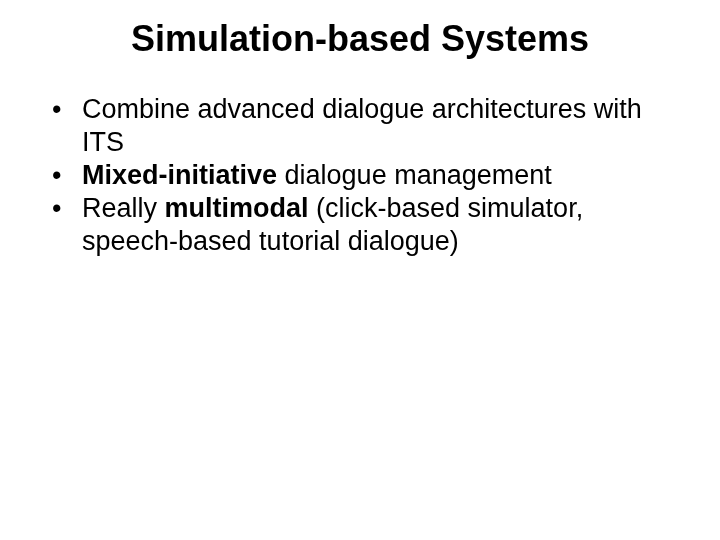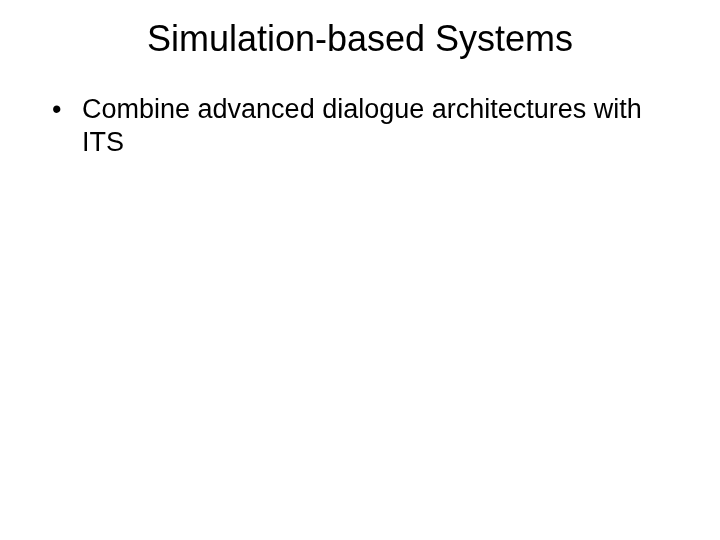--- a/index.html
+++ b/index.html
@@ -12,21 +12,21 @@
       height: 540px;
       background: #ffffff;
       font-family: Arial, Helvetica, sans-serif;
       color: #000000;
       padding: 18px 40px 40px 40px;
       overflow: hidden;
     }
     .title {
       text-align: center;
       font-size: 36px;
-      font-weight: normal;
+      font-weight: bold;
       line-height: 1.15;
       margin-bottom: 34px;
       padding: 0 40px;
     }
     .bullets {
       list-style: none;
       padding-left: 8px;
       margin-top: 29px;
     }
     .bullets li {
@@ -51,13 +51,19 @@
 <body>
 
 <h1 class="title">
   <span>Simulation-based Systems</span><br>
 </h1>
 
 <ul class="bullets">
   <li>
     <span>Combine advanced dialogue architectures with ITS</span><span class="bold"></span><span></span>
   </li>
+  <li>
+    <span></span><span class="bold">Mixed-initiative</span><span> dialogue management</span>
+  </li>
+  <li>
+    <span>Really </span><span class="bold">multimodal</span><span> (click-based simulator, speech-based tutorial dialogue)</span>
+  </li>
 </ul>
 
 </body></html>

